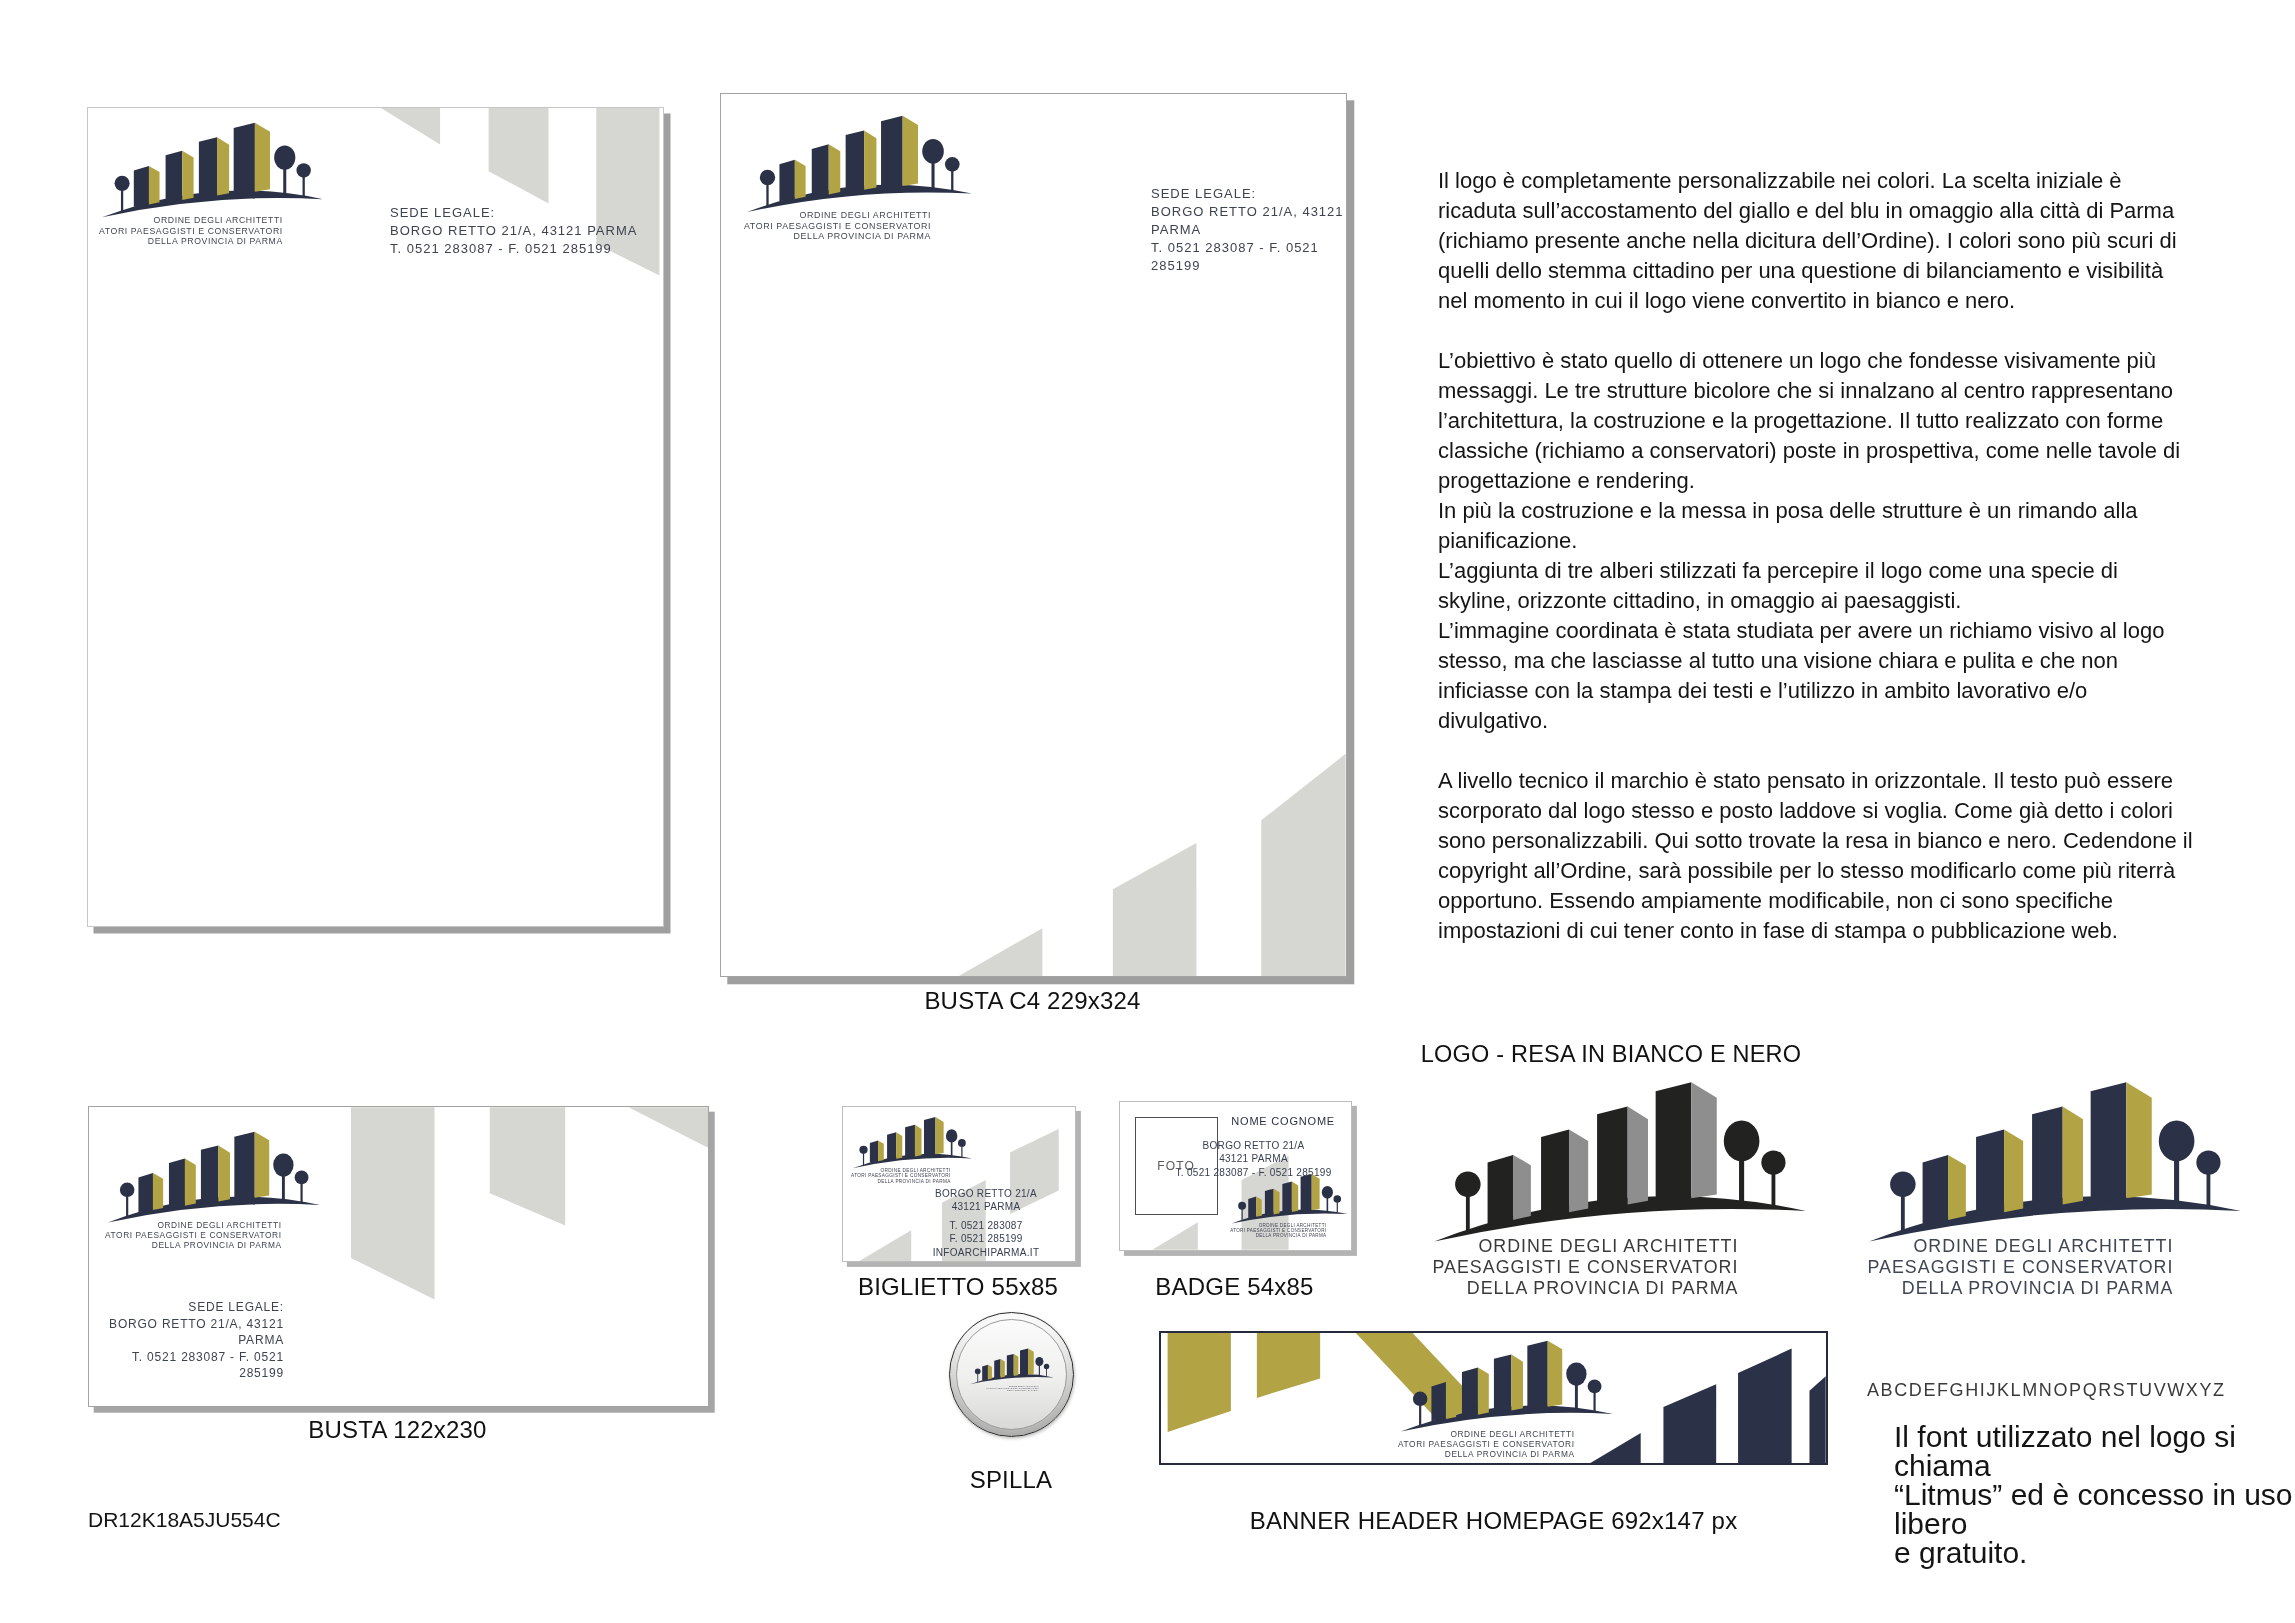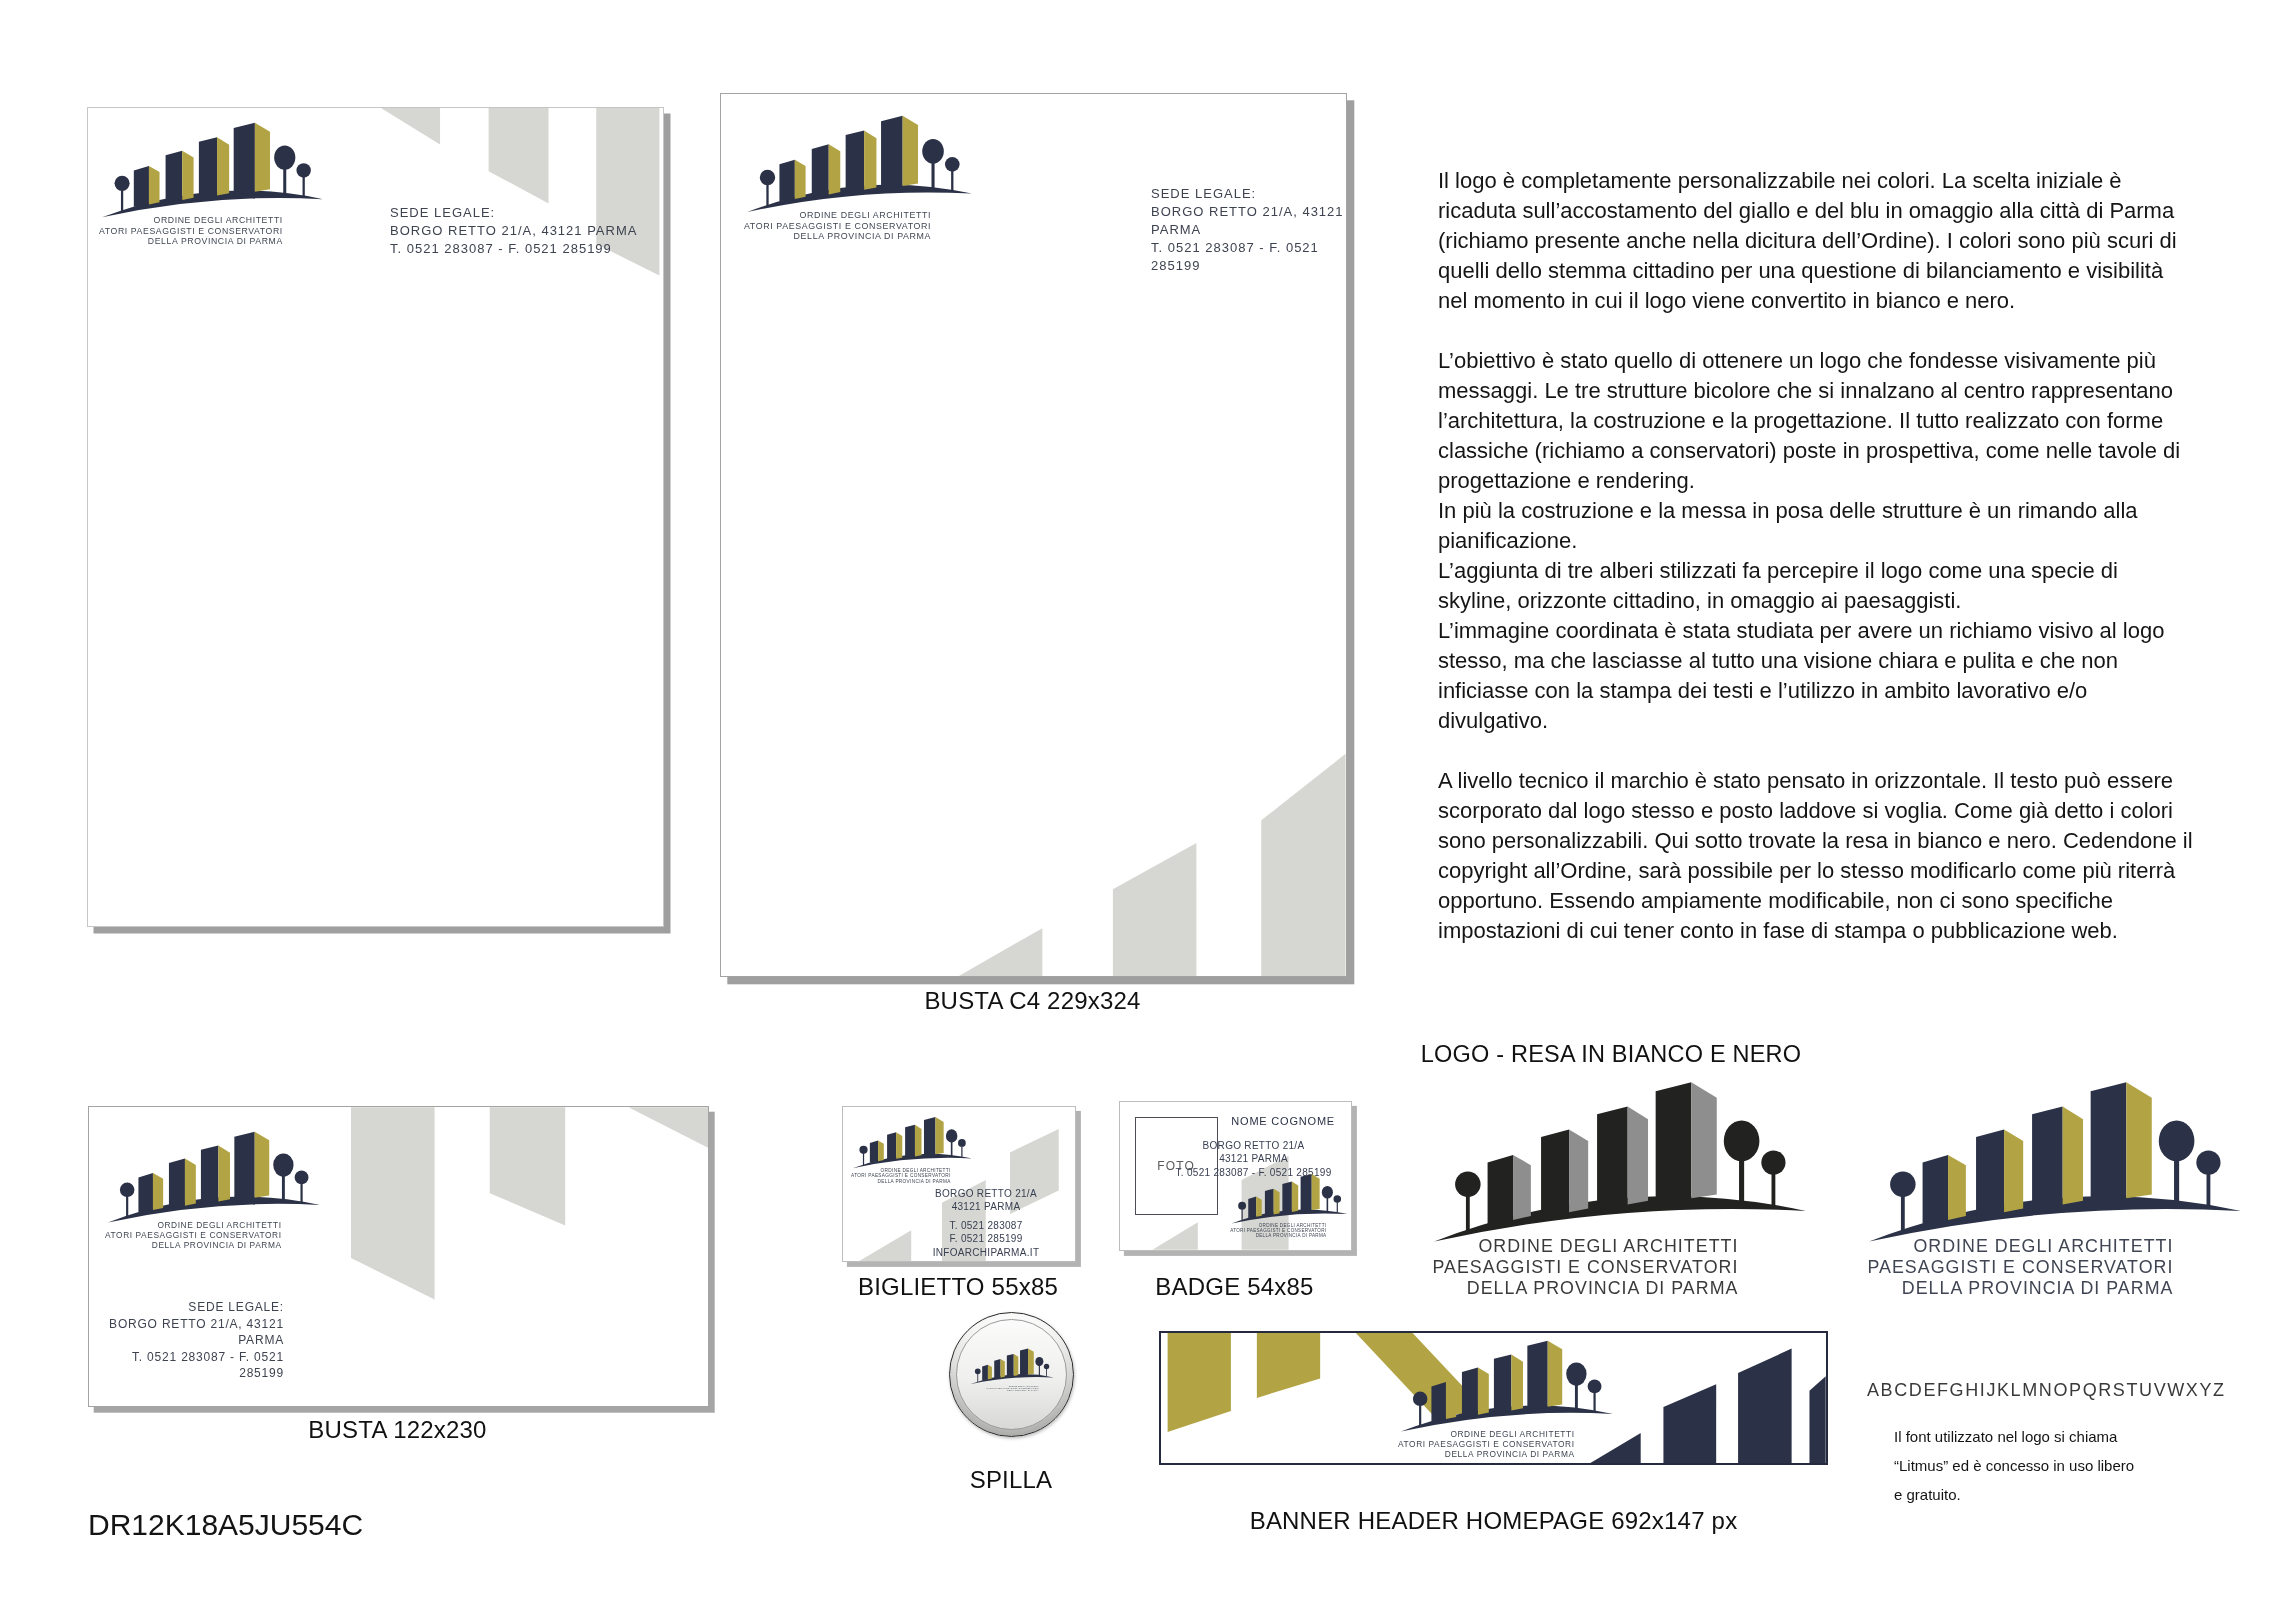--- a/index.html
+++ b/index.html
@@ -55,23 +55,23 @@
   .pin .logo-slot { left:50%; top:50%; transform:translate(-43px,-28px); }
 
   
   .banner { position:absolute; left:1159px; top:1331px; width:669px; height:134px;
             background:#fff; border:2.4px solid #252a3e; box-sizing:border-box; }
   .banner .motif polygon.gold { fill:#b2a444; }
   .banner .motif polygon.navy { fill:#2b3146; }
 
   .alphabet { position:absolute; left:1867px; top:1380px; font-size:18px; letter-spacing:1.6px;
               color:#3a3a3a; }
-  .font-note { position:absolute; left:1894px; top:1422px; font-size:15px; line-height:29px;
+  .font-note { position:absolute; left:1894px; top:1422px; font-size:30px; line-height:29px;
                color:#141414; white-space:pre-line; }
-  .board-code { position:absolute; left:88px; top:1508px; font-size:30px; color:#141414; }
+  .board-code { position:absolute; left:88px; top:1508px; font-size:21px; color:#141414; }
 </style>
 </head>
 <body>
 
 <div class="board">
 
   <div class="sheet a4">
     <svg class="motif" style="left:292px; top:0;" width="282" height="170" viewBox="0 0 348 210">
       <polygon points="1,0 74,0 74,45"></polygon>
       <polygon points="134,0 208,0 208,118 134,78"></polygon>

